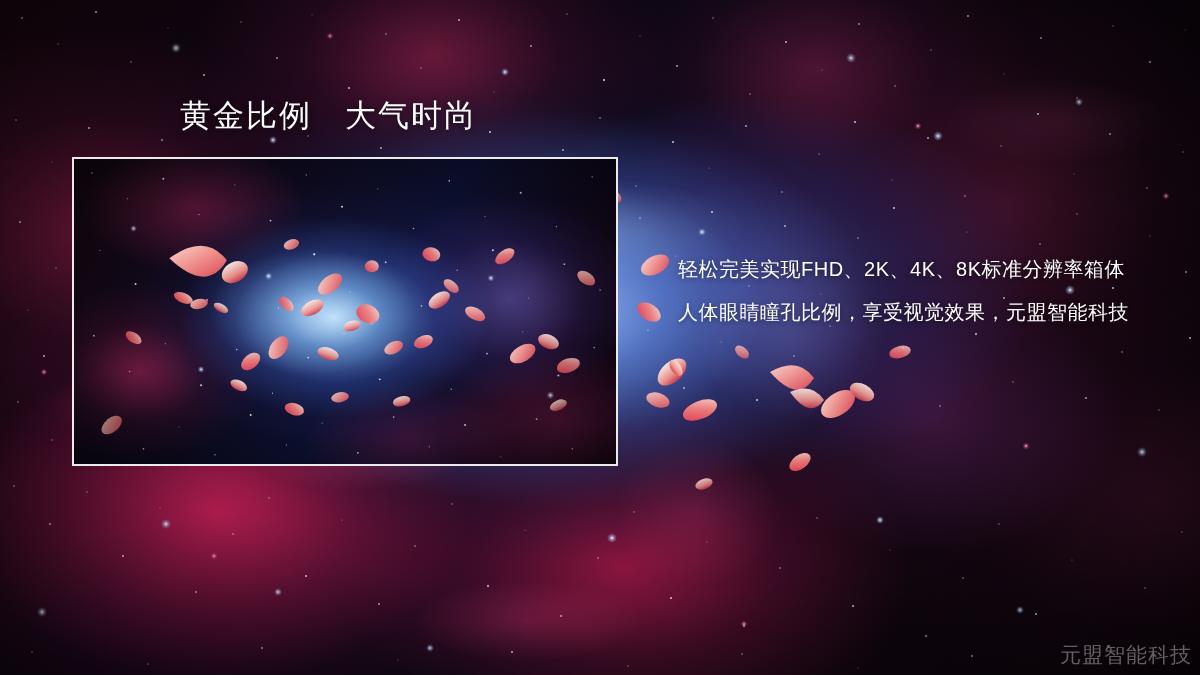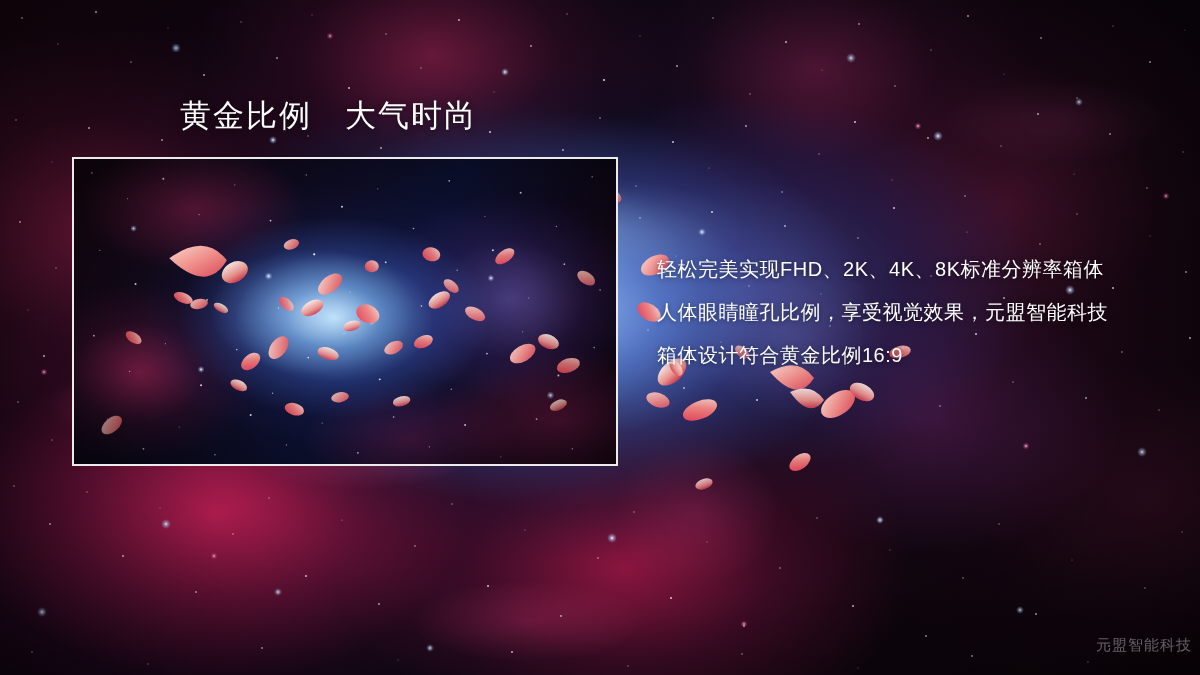--- a/index.html
+++ b/index.html
@@ -95,37 +95,37 @@
     top: 100px;
     font-size: 31px;
     line-height: 1;
     color: #ffffff;
     letter-spacing: 2px;
     white-space: pre;
     text-shadow: 0 1px 6px rgba(0,0,0,0.55);
   }
   #body-text {
     position: absolute;
-    left: 657px;
+    left: 678px;
     top: 248px;
     width: 500px;
   }
   #body-text .line {
     font-size: 20px;
     line-height: 43px;
     color: #ffffff;
     letter-spacing: 0.5px;
     white-space: pre;
     text-shadow: 0 1px 5px rgba(0,0,0,0.5);
   }
   #watermark {
     position: absolute;
     right: 8px;
-    bottom: 20px;
-    font-size: 15px;
+    bottom: 6px;
+    font-size: 21px;
     color: rgba(190,185,190,0.50);
     letter-spacing: 1px;
     white-space: pre;
     margin-left: 29px;
   }
 
   .petal-layer { position: absolute; inset: 0; pointer-events: none; }
 </style>
 </head>
 <body>
@@ -480,18 +480,17 @@
     </svg>
 
     <div class="inner" id="frame-vignette"></div>
   </div>
 
   <div id="title">黄金比例　大气时尚</div>
 
   <div id="body-text">
     <div class="line">轻松完美实现FHD、2K、4K、8K标准分辨率箱体</div>
     <div class="line">人体眼睛瞳孔比例，享受视觉效果，元盟智能科技</div>
-    <div class="line">箱体设计符合黄金比例16:9</div>
   </div>
 
   <div id="watermark">元盟智能科技</div>
 
 </div>
 
 </body></html>

